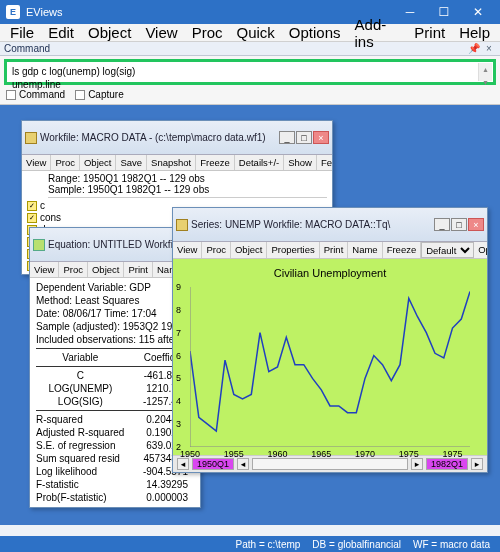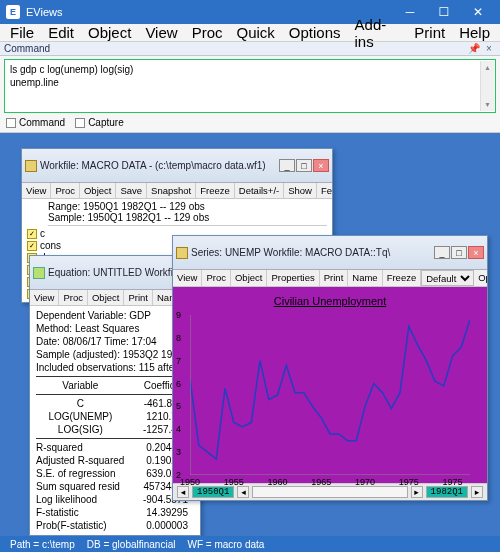--- a/index.html
+++ b/index.html
@@ -11,21 +11,21 @@
   .titlebar .wc { display:flex; gap:2px;}
   .titlebar .wc div { width: 32px; height: 24px; display: flex; align-items: center; justify-content: center; cursor: pointer; font-size: 12px;}
 
   .menubar { height: 18px; background: #f4f4f4; border-bottom: 1px solid #d0d0d0; display: flex; align-items: center; padding: 0 4px; font-size: 15px; gap: 2px;}
   .menubar span { padding: 1px 6px; cursor: default; }
 
   .cmd-panel { background: #f6f6f6; border-bottom: 1px solid #c9c9c9; }
   .cmd-head { display:flex; align-items:center; background:#eaeff7; padding:1px 4px; font-size:10px; border-bottom:1px solid #c0c8d4;}
   .cmd-head .t{flex:1;color:#235;}
   .cmd-head .pin, .cmd-head .x{ width:14px; text-align:center; cursor:pointer; color:#567;}
-  .cmd-text { background:#fff; border:1px solid #22c55e; margin:3px 4px 2px 4px; padding:3px 5px; font-size:10px; height:54px; line-height:13px; font-family:"Courier New",monospace; position:relative;}
+  .cmd-text { background:#fff; border:3px solid #22c55e; margin:3px 4px 2px 4px; padding:3px 5px; font-size:10px; height:26px; line-height:13px; font-family:"Courier New",monospace; position:relative;}
   .cmd-text .sb{position:absolute; right:1px; top:1px; bottom:1px; width:14px; background:#f0f0f0; border-left:1px solid #ddd; display:flex; flex-direction:column; justify-content:space-between; align-items:center; font-size:8px; color:#888;}
   .cmd-opts { display:flex; gap:10px; padding: 2px 6px 4px 6px; font-size:10px; align-items:center;}
   .chk{display:inline-flex; align-items:center; gap:3px;}
   .chk .box{width:10px; height:10px; border:1px solid #888; background:#fff;}
 
   .mdi { position: relative; background: #3e78c7; height: calc(552px - 24px - 18px - 74px - 16px); }
 
   .win { position: absolute; background: #f4f4f4; border: 1px solid #6b8fb8; box-shadow: 2px 2px 4px rgba(0,0,0,.25); }
   .win .tbar { height: 34px; background: linear-gradient(#e8eef7,#d4e0ef); display:flex; align-items:center; padding:0 3px; border-bottom:1px solid #aab; font-size:10px; }
   .win .tbar .wi{ width:12px; height:12px; margin-right:3px; display:inline-block; background:#e8d070; border:1px solid #a08020;}
@@ -42,33 +42,33 @@
   .wf-body { background:#fff; padding:2px 5px; font-size:10px; }
   .wf-body .meta{display:flex; justify-content:space-between; border-bottom:1px solid #ccc; padding-bottom:2px; margin-bottom:2px;margin-left:21px;}
   .wf-body .vars div{ line-height:12px; display:flex; align-items:center; gap:3px;}
   .wf-body .vars .ico{width:10px;height:10px;border:1px solid #a90; background:#fe8; font-size:7px; display:flex; align-items:center; justify-content:center;}
 
   .eq-body { background:#fff; padding:3px 6px; font-size:10px; line-height:13px; }
   .eq-body hr{ border:none; border-top:1px solid #333; margin:2px 0;}
   .eq-body .row{display:flex;}
   .eq-body .c1{flex:1.4;} .eq-body .c2{flex:1; text-align:right; padding-right:6px;}
 
-  .chart-body{ background:#a21caf; padding:4px;text-decoration:underline; }
+  .chart-body{ background:#bef264; padding:4px; }
   .chart-title{ text-align:center; font-size:11px; margin:4px 0 8px 0;}
   .chart-area{ position:relative; width: 280px; height: 160px; margin: 0 auto 4px auto;}
   .chart-area .ylab{ position:absolute; left:-14px; font-size:9px; transform:translateY(-50%);}
   .chart-area .xlab{ position:absolute; bottom:-12px; font-size:9px; transform:translateX(-50%);}
   .chart-area svg{ position:absolute; inset:0; }
 
   .nav-strip{ display:flex; align-items:center; background:#e8e8e8; border-top:1px solid #ccc; padding:2px 4px; font-size:9px; gap:3px;}
-  .nav-strip .end{ border:1px solid #aaa; background:#14b8a6; padding:0 4px;font-family:Liberation Mono, monospace;}
+  .nav-strip .end{ border:1px solid #aaa; background:#d946ef; padding:0 4px;}
   .nav-strip .mid{flex:1; height:12px; border:1px solid #aaa; background:#f5f5f5; position:relative;}
   .nav-strip .ab{ width:12px; height:12px; border:1px solid #aaa; background:#eee; display:flex; align-items:center; justify-content:center;}
 
-  .status { position:absolute; bottom:0; left:0; right:0; height:16px; background:#2d71c6; color:#fff; display:flex; align-items:center; justify-content:flex-start; padding:0 10px; font-size:10px; gap:12px;}
+  .status { position:absolute; bottom:0; left:0; right:0; height:16px; background:#2d71c6; color:#fff; display:flex; align-items:center; justify-content:flex-end; padding:0 10px; font-size:10px; gap:12px;}
 </style>
 </head>
 <body>
 
 <div class="titlebar">
   <div class="logo">E</div>
   <div class="name">EViews</div>
   <div class="wc">
     <div>─</div>
     <div>☐</div>

